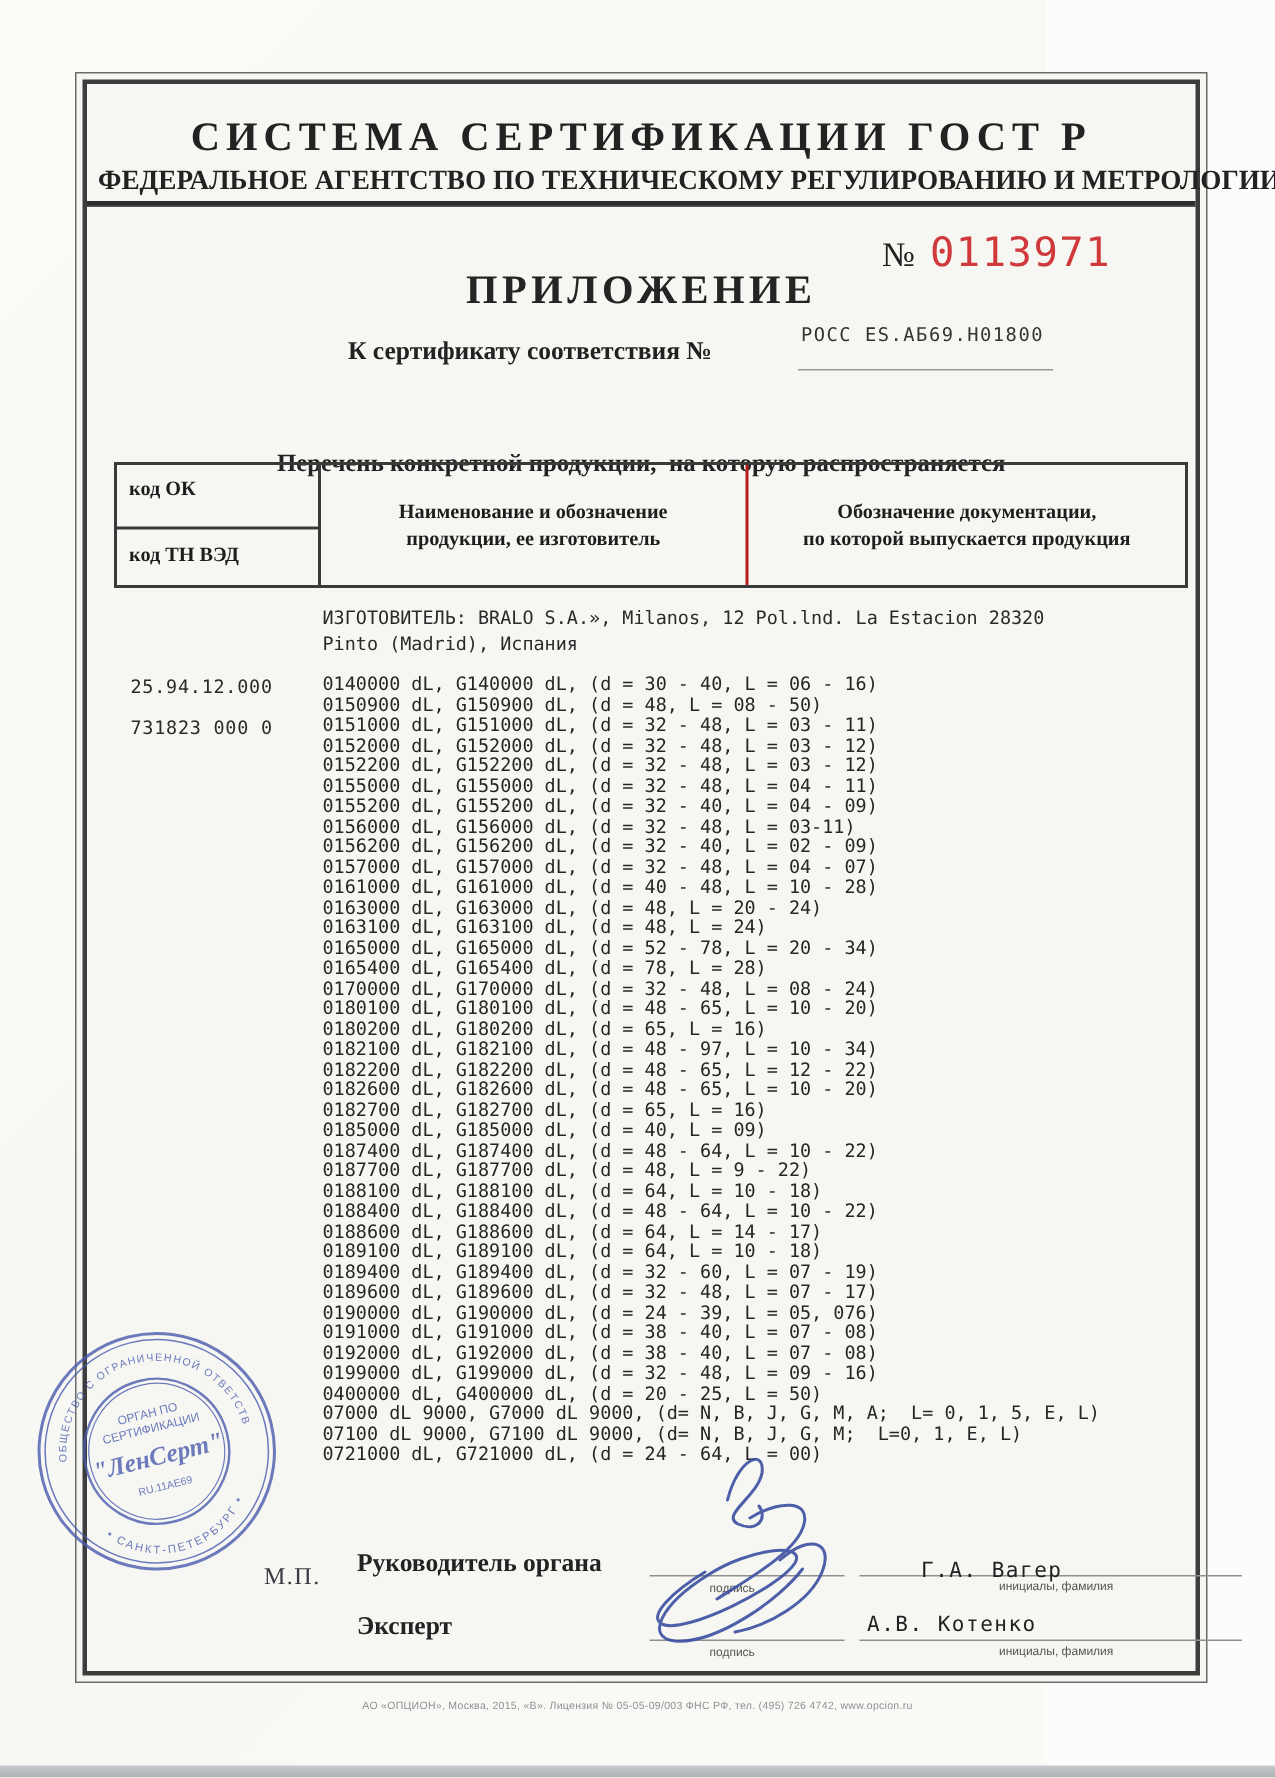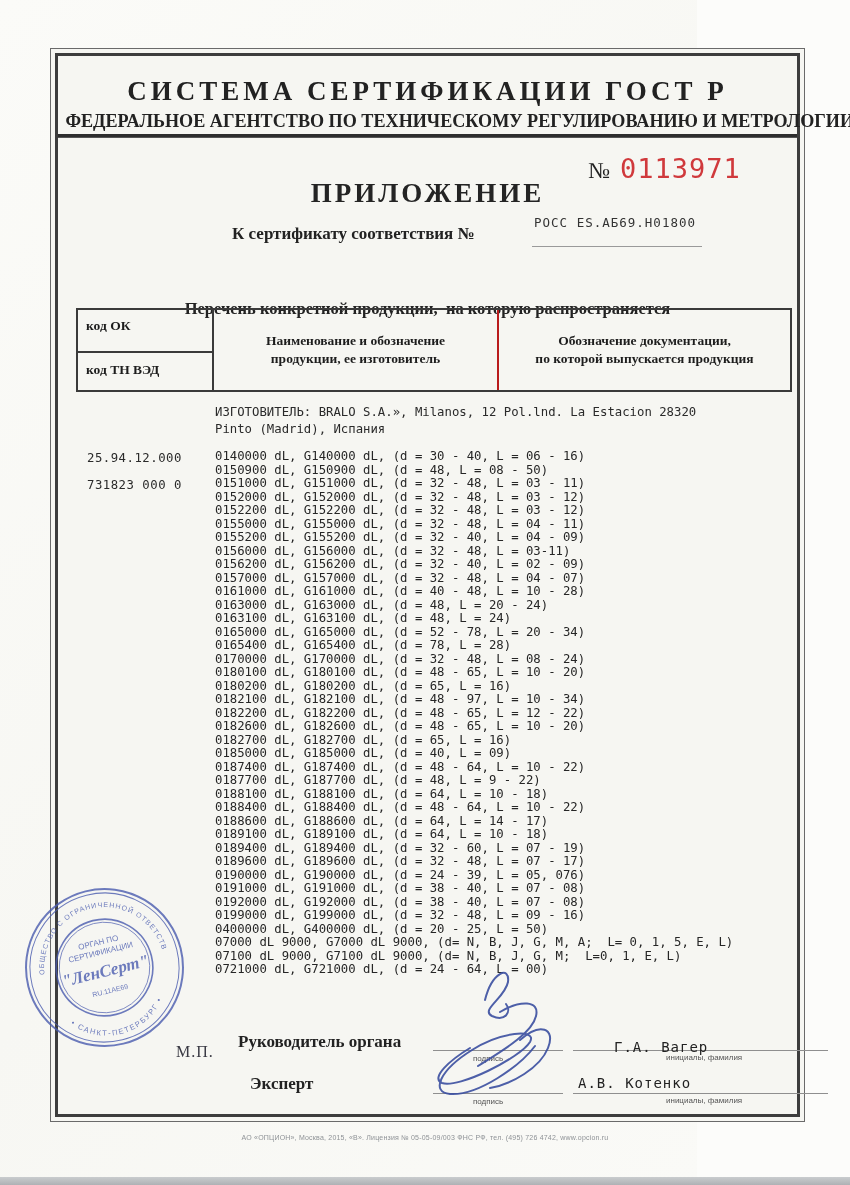--- a/index.html
+++ b/index.html
@@ -111,21 +111,21 @@
   }
   .products{
     position:absolute;left:157px;top:394px;
     font-family:"DejaVu Sans Mono", monospace;
     font-size:12.3px;color:#262626;
   }
   .prod-line{white-space:pre;line-height:13.5px;}
   
   .sig-row-label{font-size:17px;font-weight:bold;color:#222;white-space:nowrap;}
   .lbl-head{position:absolute;left:180px;top:976px;}
-  .lbl-expert{position:absolute;left:192px;top:1018px;}
+  .lbl-expert{position:absolute;left:180px;top:1018px;}
   .sig-line{position:absolute;height:1px;background:#8f8f8f;}
   .sl1{left:375px;top:994px;width:130px;}
   .sl1b{left:515px;top:994px;width:255px;}
   .sl2{left:375px;top:1037px;width:130px;}
   .sl2b{left:515px;top:1037px;width:255px;}
   .sig-caption{
     position:absolute;font-family:"Liberation Sans", sans-serif;
     font-size:8px;color:#555;white-space:nowrap;
   }
   .cap-sign1{left:415px;top:998px;}

